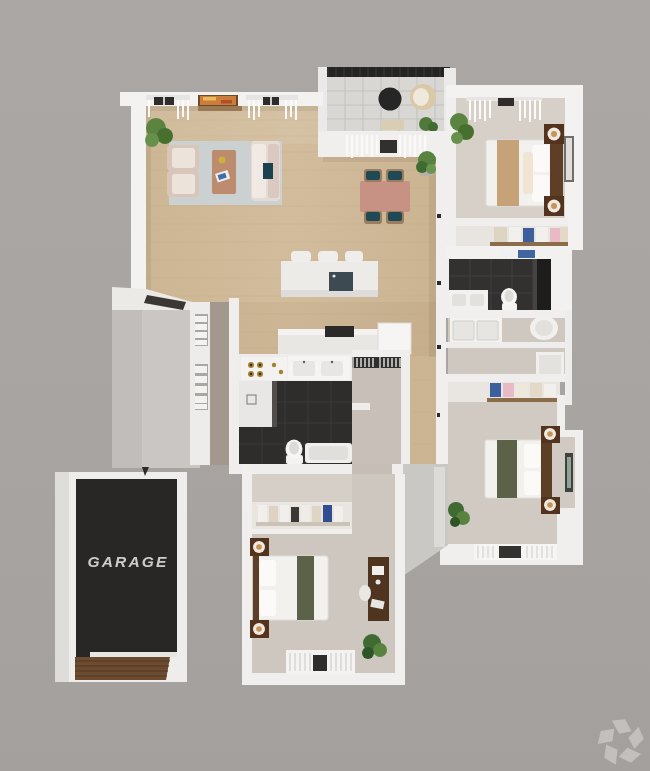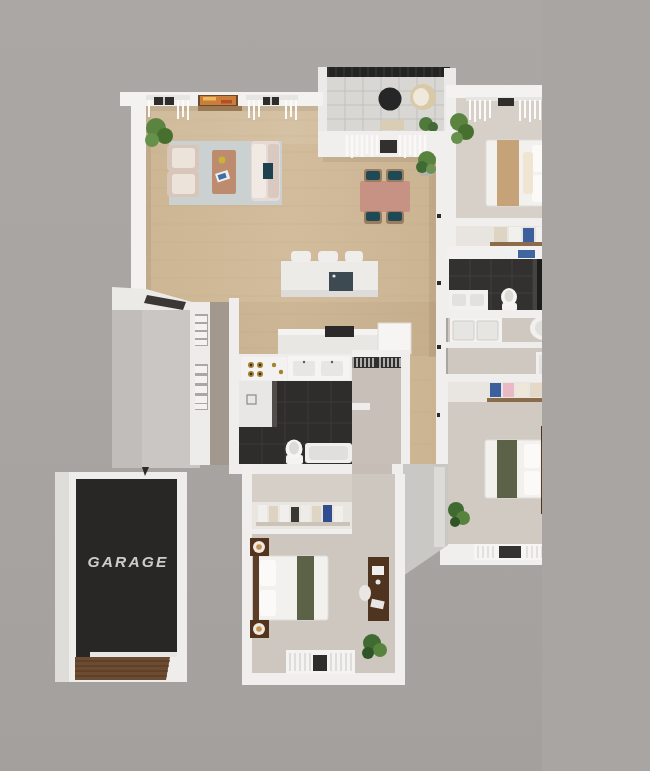--- a/index.html
+++ b/index.html
@@ -1,16 +1,16 @@
 <!DOCTYPE html>
 <html><head>
 <meta charset="utf-8">
 <style>
 html,body{margin:0;padding:0;background:#a8a5a3;}
-#stage{position:relative;width:542px;height:771px;overflow:hidden;font-family:"Liberation Sans",sans-serif;}
+#stage{position:relative;width:650px;height:771px;overflow:hidden;font-family:"Liberation Sans",sans-serif;}
 svg{display:block;}
 </style>
 </head>
 <body>
 <div id="stage">
 <svg width="650" height="771" viewBox="0 0 650 771" xmlns="http://www.w3.org/2000/svg">
 <defs>
 <linearGradient id="bg" x1="0" y1="0" x2="0" y2="1">
 <stop offset="0" stop-color="#aaa7a5"></stop>
 <stop offset="0.55" stop-color="#a7a4a2"></stop>

